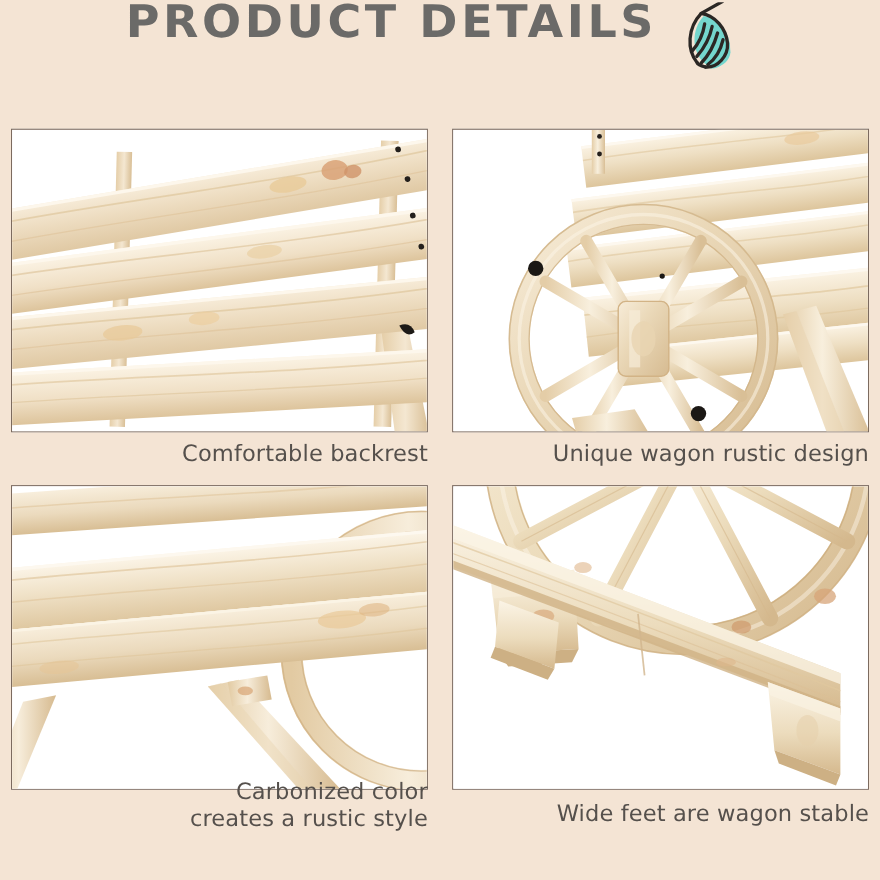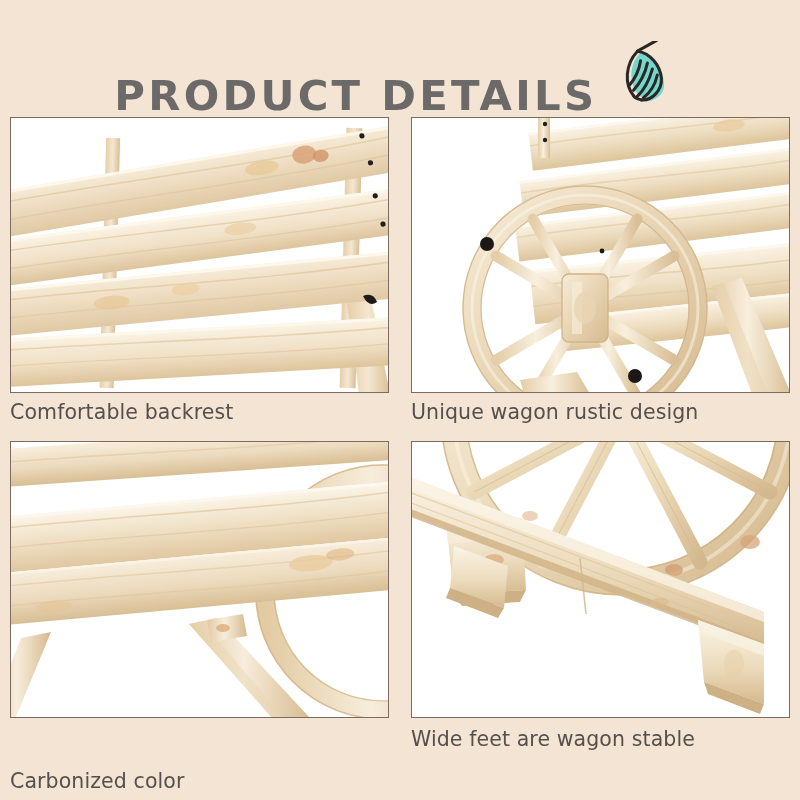--- a/index.html
+++ b/index.html
@@ -15,21 +15,21 @@
     font-family: "DejaVu Sans", sans-serif;
     position: relative;
   }
 
   
   .header {
     position: absolute;
     left: 0; top: 0;
     width: 800px; height: 117px;
     display: flex;
-    align-items: flex-end;
+    align-items: flex-start;
     justify-content: center;
     gap: 16px;
   }
 
   .page-title {
     font-family: "DejaVu Sans", sans-serif;
     font-size: 41px;
     font-weight: 700;
     letter-spacing: 3.2px;
     color: #6b6a68;
@@ -54,31 +54,31 @@
   }
   .p-tl { left: 10px;  top: 117px; width: 379px; height: 276px; }
   .p-tr { left: 411px; top: 117px; width: 379px; height: 276px; }
   .p-bl { left: 10px;  top: 441px; width: 379px; height: 277px; }
   .p-br { left: 411px; top: 441px; width: 379px; height: 277px; }
 
   .panel-inner { position: absolute; inset: 0; overflow: hidden; }
 
   .caption {
     position: absolute;
-    text-align: left;
+    text-align: right;
     color: #55504c;
     font-family: "DejaVu Sans", sans-serif;
     font-size: 20.5px;
     font-weight: 400;
     line-height: 1.22;
     letter-spacing: 0.1px;
   }
   .c-tl { left: 10px;  top: 400px; width: 379px; }
   .c-tr { left: 411px; top: 400px; width: 379px; }
-  .c-bl { left: 10px;  top: 769px; width: 379px; }
+  .c-bl { left: 10px;  top: 707px; width: 379px; }
   .c-br { left: 411px; top: 727px; width: 379px; }
 
   svg { display: block; }
 </style>
 </head>
 <body>
 
 <div class="header">
   <div class="page-title">PRODUCT DETAILS</div>
 
@@ -324,20 +324,21 @@
       <polygon points="178,182 206,176 300,277 262,277" fill="url(#leg3)"></polygon>
       <polygon points="178,182 190,179 274,277 262,277" fill="#e8d4b1" opacity=".45"></polygon>
 
       <polygon points="196,178 232,172 236,194 200,200" fill="url(#leg3)"></polygon>
       <ellipse cx="212" cy="186" rx="7" ry="4" fill="#d9a879" opacity=".75"></ellipse>
     </svg>
   </div>
 </div>
 <div class="caption c-bl">
   <div>Carbonized color</div>
+  <div>creates a rustic style</div>
 </div>
 
 <div class="panel p-br">
   <div class="panel-inner">
     <svg viewBox="0 0 379 277" width="379" height="277" preserveAspectRatio="xMidYMid slice">
       <defs>
         <linearGradient id="w4" x1="0" y1="0" x2="0" y2="1">
           <stop offset="0%" stop-color="#fbf3e5"></stop>
           <stop offset="50%" stop-color="#eedfc2"></stop>
           <stop offset="100%" stop-color="#dcc49b"></stop>

